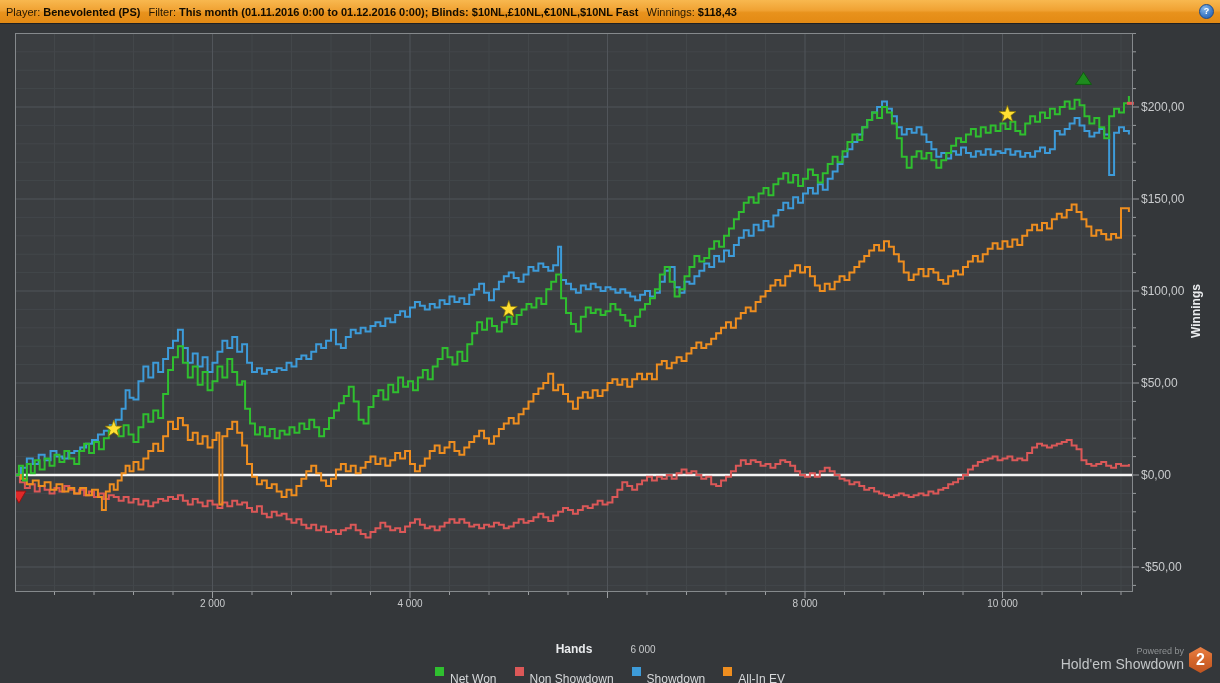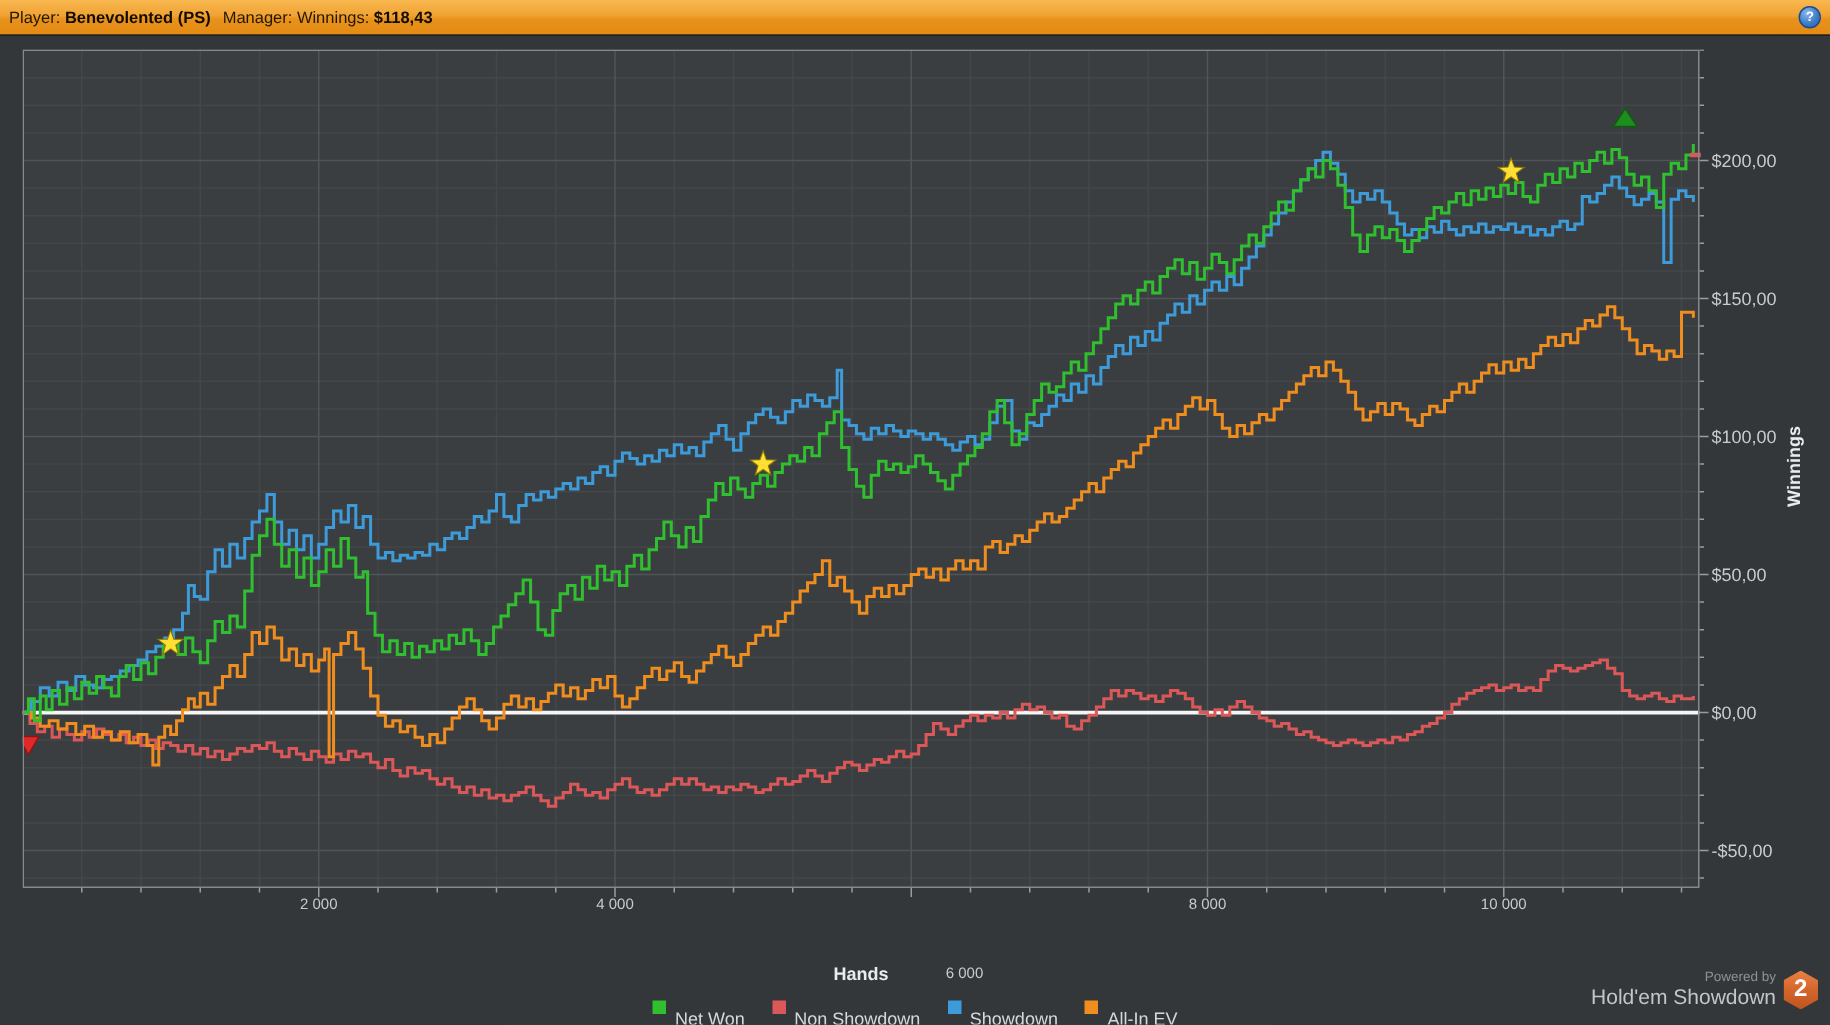--- a/index.html
+++ b/index.html
@@ -63,21 +63,22 @@
     background:linear-gradient(#ea8045 0%, #d4662b 50%, #bf5420 100%);
     color:#fff;font-size:16px;font-weight:700;text-align:center;line-height:26px;
   }
 </style>
 </head>
 <body>
 
 <div class="filter-bar">
   <span class="lbl">Player:</span>
   <span class="val">Benevolented (PS)</span>
-  <span class="lbl">Manager:</span>
+  <span class="lbl">Filter:</span>
+  <span class="val">This month (01.11.2016 0:00 to 01.12.2016 0:00); Blinds: $10NL,£10NL,€10NL,$10NL Fast</span>
   <span class="lbl">Winnings:</span>
   <span class="val">$118,43</span>
   <div class="help-btn">?</div>
 </div>
 
 <div class="plot-wrap">
   <svg id="chart-svg" width="1126" height="566">
       <rect x="0" y="0" width="1118" height="559" fill="#3b3e41"></rect>
       <line x1="39.5" y1="0" x2="39.5" y2="559" stroke="#43474a" stroke-width="1"></line>
       <line x1="79" y1="0" x2="79" y2="559" stroke="#43474a" stroke-width="1"></line>

